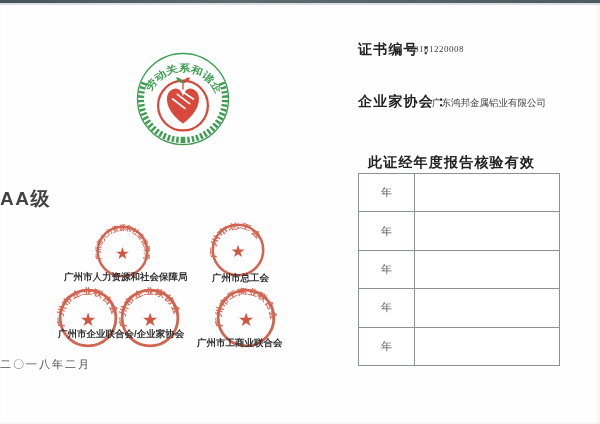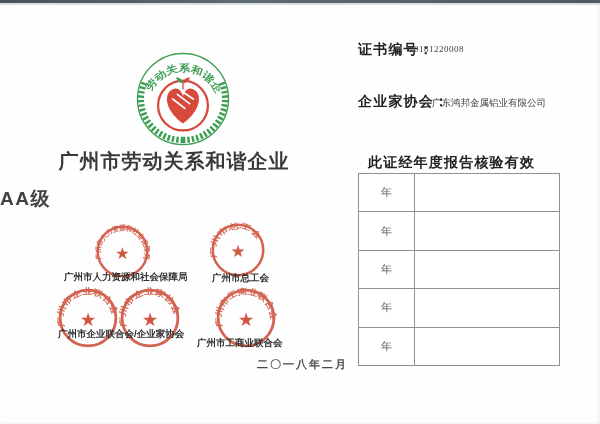--- a/index.html
+++ b/index.html
@@ -29,22 +29,22 @@
     font-size:20px;font-weight:bold;letter-spacing:1px;color:#3a3a3a;}
   .title2{position:absolute;left:0;top:186px;width:348px;
     font-size:19px;font-weight:bold;letter-spacing:1.5px;color:#424242;}
 
   .seal{position:absolute;opacity:.92;}
   .seal-ring{fill:none;stroke:#cf5742;stroke-width:4.5;}
   .seal-arc-text{font-family:"Liberation Sans",sans-serif;font-size:13px;font-weight:bold;fill:#cf5742;}
   .seal-star{font-size:30px;fill:#cc4a33;text-anchor:middle;}
 
   .seal-label{position:absolute;font-size:9.5px;font-weight:600;color:#2e2e2e;letter-spacing:0;white-space:nowrap;}
-  .date-line{position:absolute;left:0;top:357px;width:348px;text-align:right;
-    font-size:11px;font-weight:700;letter-spacing:2px;color:#4a4a4a;}
+  .date-line{position:absolute;left:0;top:357px;width:348px;text-align:left;
+    font-size:11px;font-weight:400;letter-spacing:2px;color:#4a4a4a;}
 
   .field-label{position:absolute;font-size:14px;font-weight:bold;color:#222;letter-spacing:1.2px;white-space:nowrap;}
   .field-value{position:absolute;font-family:"Liberation Serif",serif;color:#3c3c3c;white-space:nowrap;}
   .cert-no{left:409px;top:44px;font-size:9px;letter-spacing:.5px;}
   .holder{left:432px;top:97px;font-size:9.5px;}
 
   .note{left:368px;top:154px;}
 
   .year-table{
     position:absolute;left:358px;top:173px;width:202px;height:193px;
@@ -79,21 +79,20 @@
         <path d="M 50,40 C 50,36 50,34 50,31" stroke="#d5493a" stroke-width="1.4" fill="none"></path>
         <path d="M 50,33 C 46,33 43.5,30 42.5,27 C 46.5,27 49.5,29 50,33 Z" fill="#3f9e53"></path>
         <path d="M 50,33 C 54,33 56.5,30 57.5,27 C 53.5,27 50.5,29 50,33 Z" fill="#d5493a"></path>
       </g>
       <g>
         <path d="M 50,76 C 28,60 30,41 41,39 C 46,38 49,43 50,47 C 51,43 54,38 59,39 C 70,41 72,60 50,76 Z" fill="#d9493b"></path>
         <path d="M 39,50 L 52,60 M 44,45 L 57,55 M 49,42 L 61,50" stroke="#ffffff" stroke-width="1.8" fill="none" stroke-linecap="round"></path>
       </g>
     </svg>
 
-    <div class="title1">广州市劳动关系和谐企业</div>
     <div class="title2">AA级</div>
 
     <svg class="seal" style="left:95px;top:224px;width:55px;height:55px" viewBox="0 0 100 100">
       <circle class="seal-ring" cx="50" cy="50" r="45"></circle>
       <path id="sealArc0" d="M 12,64 A 40,40 0 1 1 88,64" fill="none"></path>
       <text class="seal-arc-text"><textPath href="#sealArc0" lengthAdjust="spacingAndGlyphs" textLength="150">广州市人力资源和社会保障局</textPath></text>
       <text class="seal-star" x="50" y="63">★</text>
     </svg>
 
     <svg class="seal" style="left:210px;top:222px;width:56px;height:56px" viewBox="0 0 100 100">

